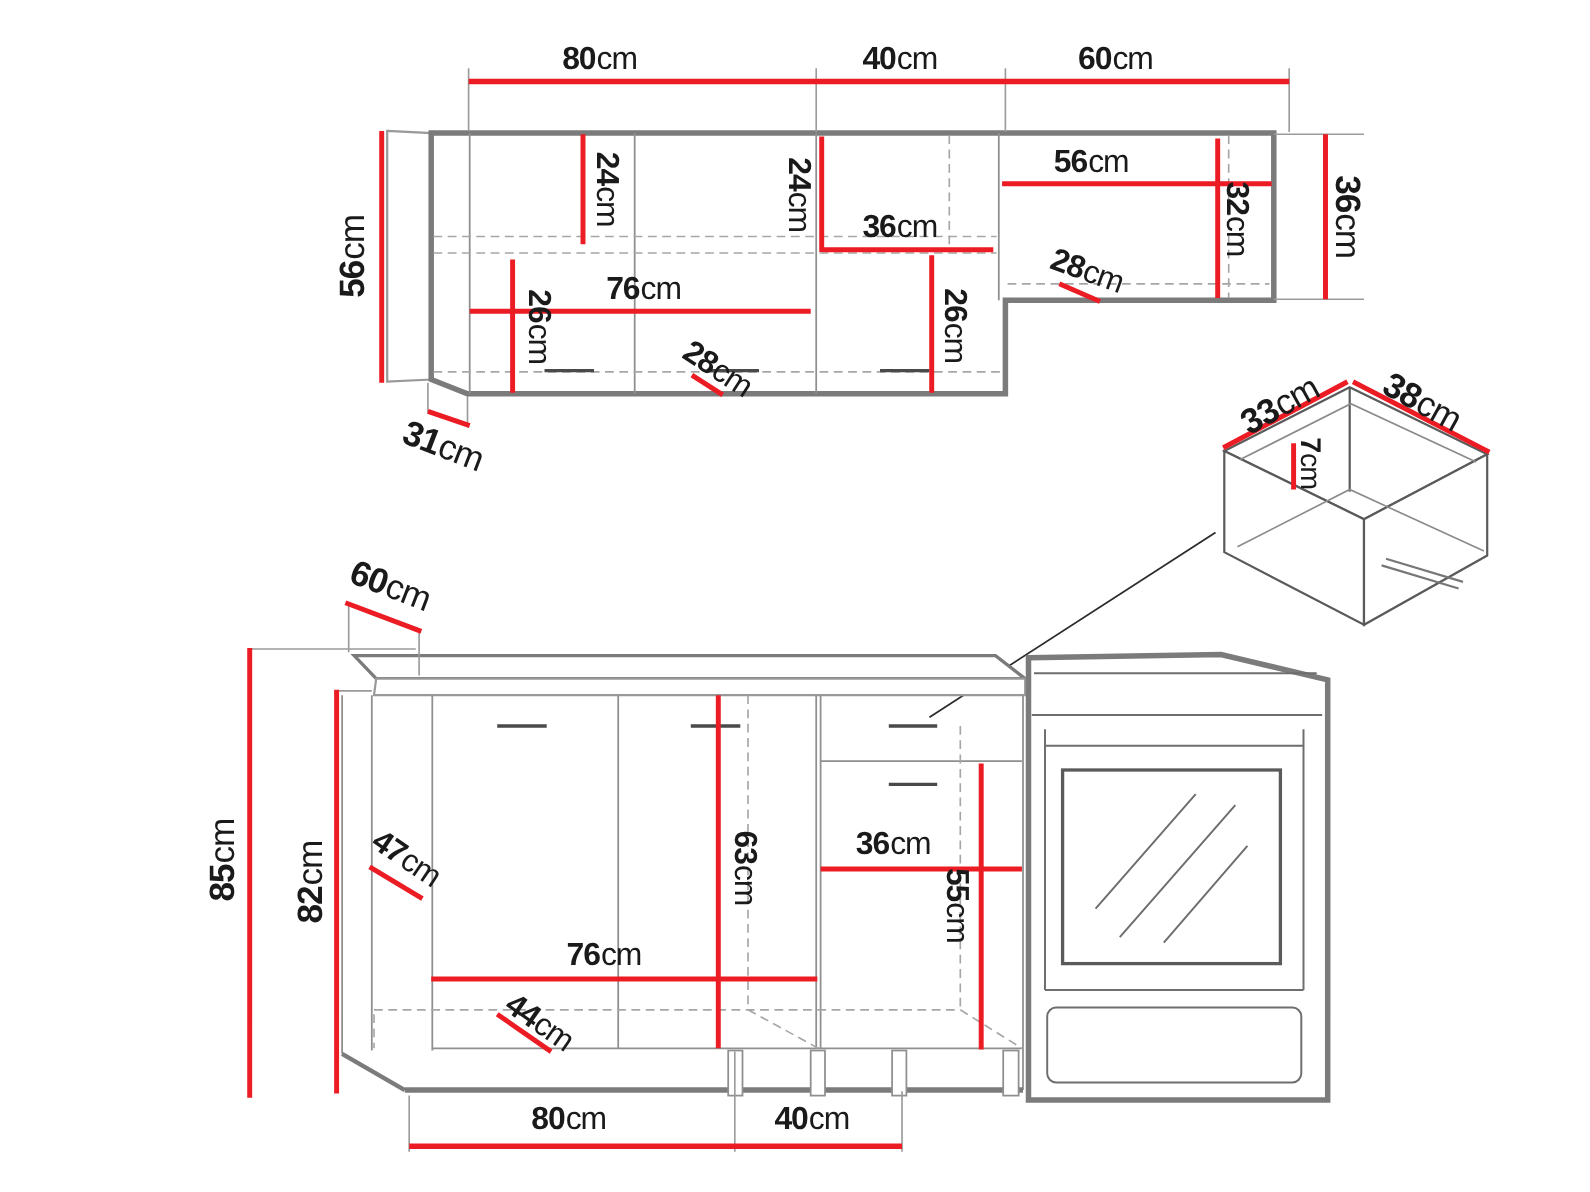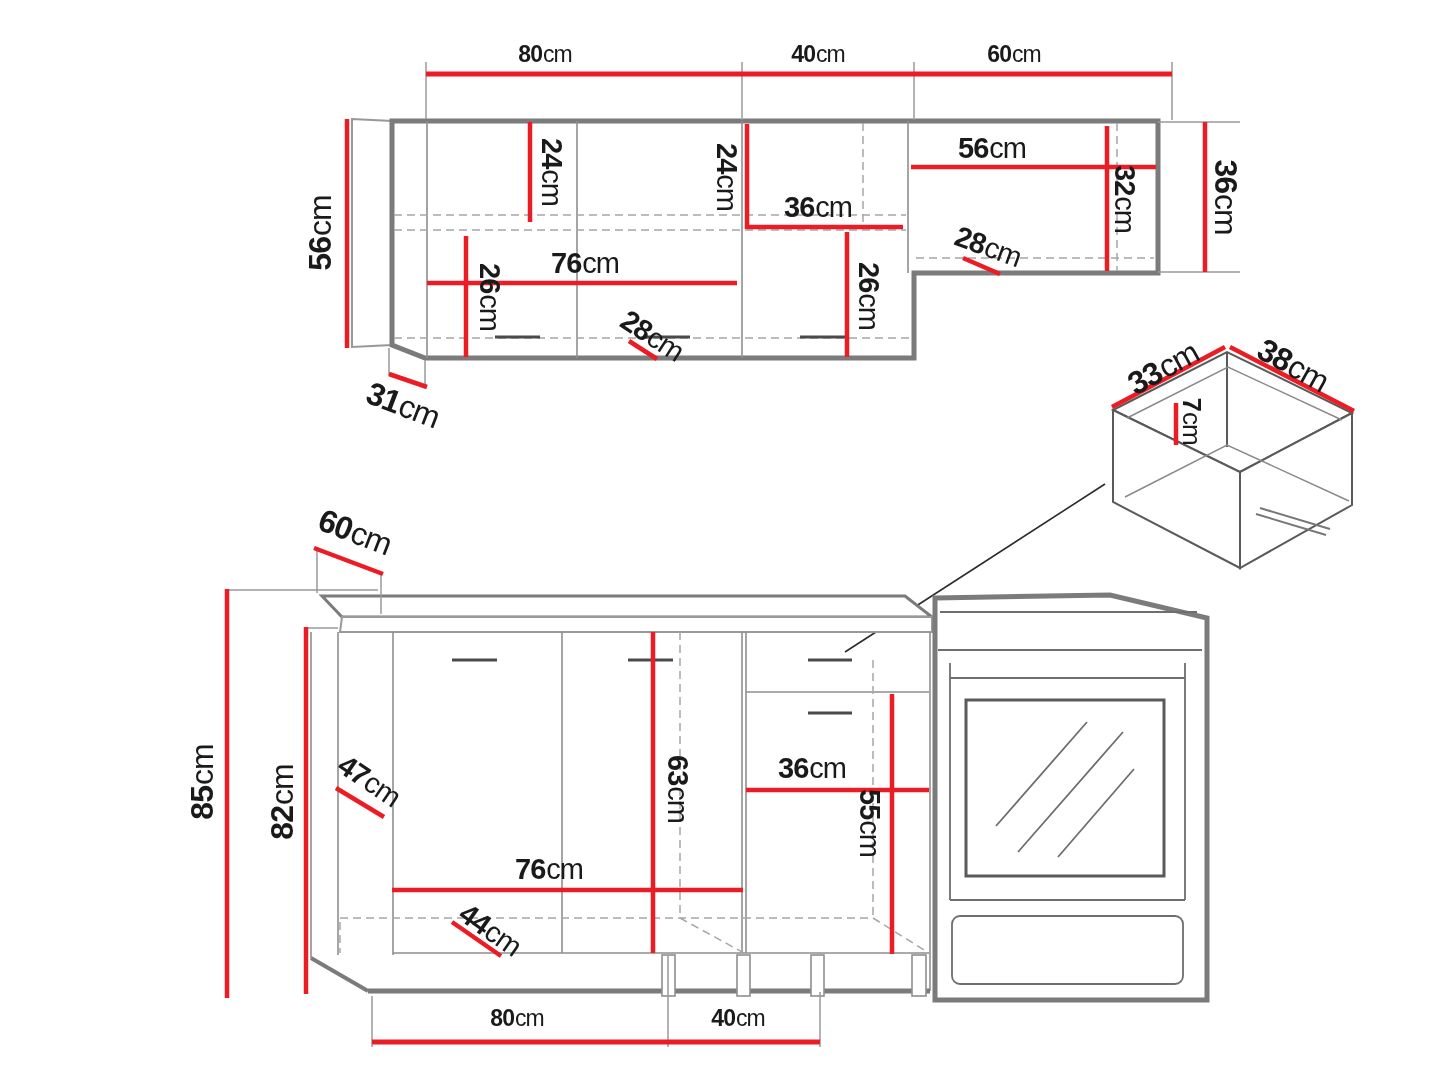--- a/index.html
+++ b/index.html
@@ -17,21 +17,21 @@
   }
   #stage svg{position:absolute;left:0;top:0;}
   
   .dim{
     position:absolute;display:flex;align-items:baseline;white-space:nowrap;
     color:var(--c-text);transform:translate(-50%,-50%) rotate(var(--r,0deg));
     letter-spacing:-1px;line-height:1;z-index:5;
   }
   .dim .n{font-weight:700;}
   .dim .u{font-weight:400;margin-left:1px;}
-  .l{font-size:23px;justify-content:flex-end;}
+  .l{font-size:29px;justify-content:flex-end;}
   .m{font-size:32px;}
   .s{font-size:29px;}
   .xs{font-size:26px;}
   
   path,rect{fill:none;stroke-linecap:butt;stroke-linejoin:miter;}
   .fillw{fill:#fff;}
   .thick{stroke:var(--c-outline);stroke-width:5px;}
   .thick4{stroke:var(--c-outline);stroke-width:4px;}
   .thick3{stroke:var(--c-outline);stroke-width:3px;}
   .thin{stroke:var(--c-line);stroke-width:1.6px;}

